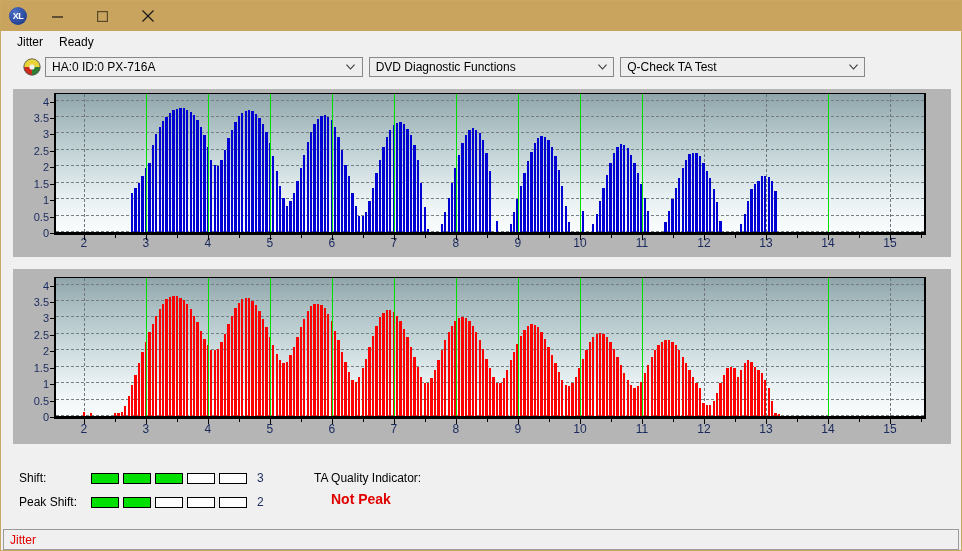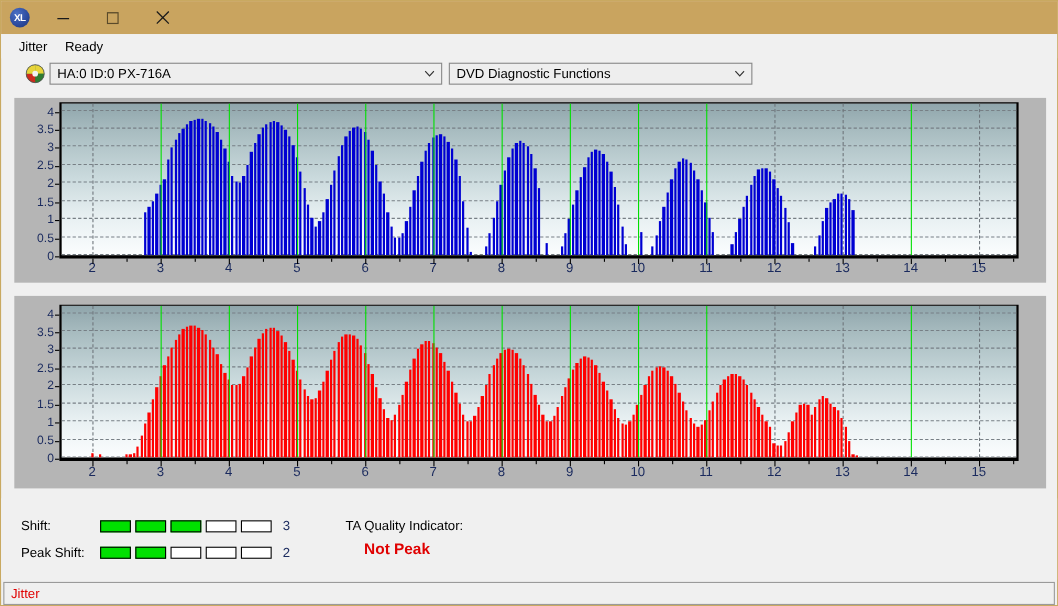--- a/index.html
+++ b/index.html
@@ -228,20 +228,28 @@
     <div class="combo" id="combo-drive">
       <span class="txt">HA:0 ID:0  PX-716A</span>
       <span class="arrow">
         <svg width="9" height="6" viewBox="0 0 9 6">
             <polyline points="0.5,0.7 4.5,5 8.5,0.7" fill="none" stroke="#333" stroke-width="1.1"></polyline>
           </svg>
       </span>
     </div>
     <div class="combo" id="combo-func">
       <span class="txt">DVD Diagnostic Functions</span>
+      <span class="arrow">
+        <svg width="9" height="6" viewBox="0 0 9 6">
+            <polyline points="0.5,0.7 4.5,5 8.5,0.7" fill="none" stroke="#333" stroke-width="1.1"></polyline>
+          </svg>
+      </span>
+    </div>
+    <div class="combo" id="combo-test">
+      <span class="txt">Q-Check TA Test</span>
       <span class="arrow">
         <svg width="9" height="6" viewBox="0 0 9 6">
             <polyline points="0.5,0.7 4.5,5 8.5,0.7" fill="none" stroke="#333" stroke-width="1.1"></polyline>
           </svg>
       </span>
     </div>
   </div>
 
   <div class="chart-panel" id="panel-top">
       <div class="plot" style="left: 41px; top: 4px; width: 872px; height: 142px;">

